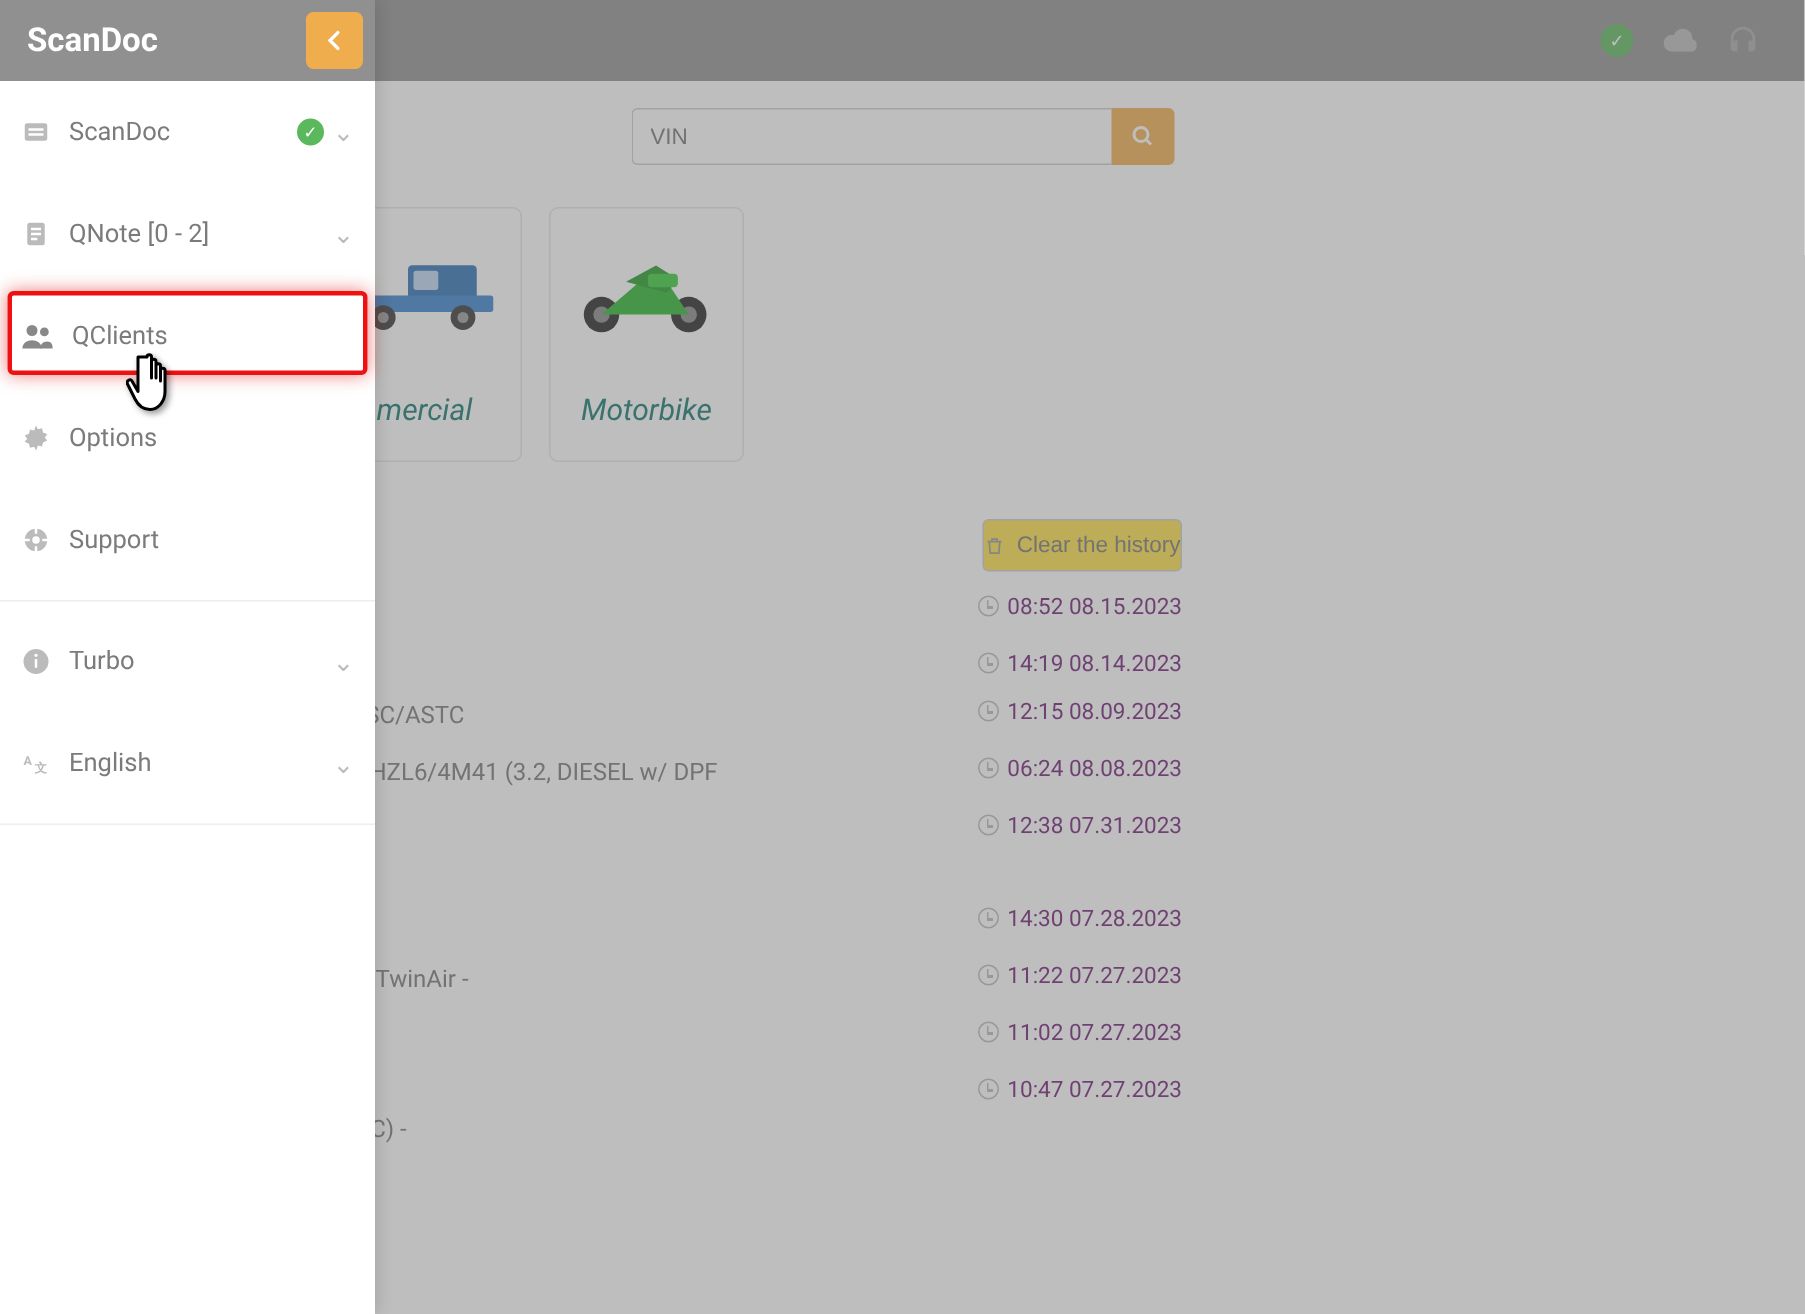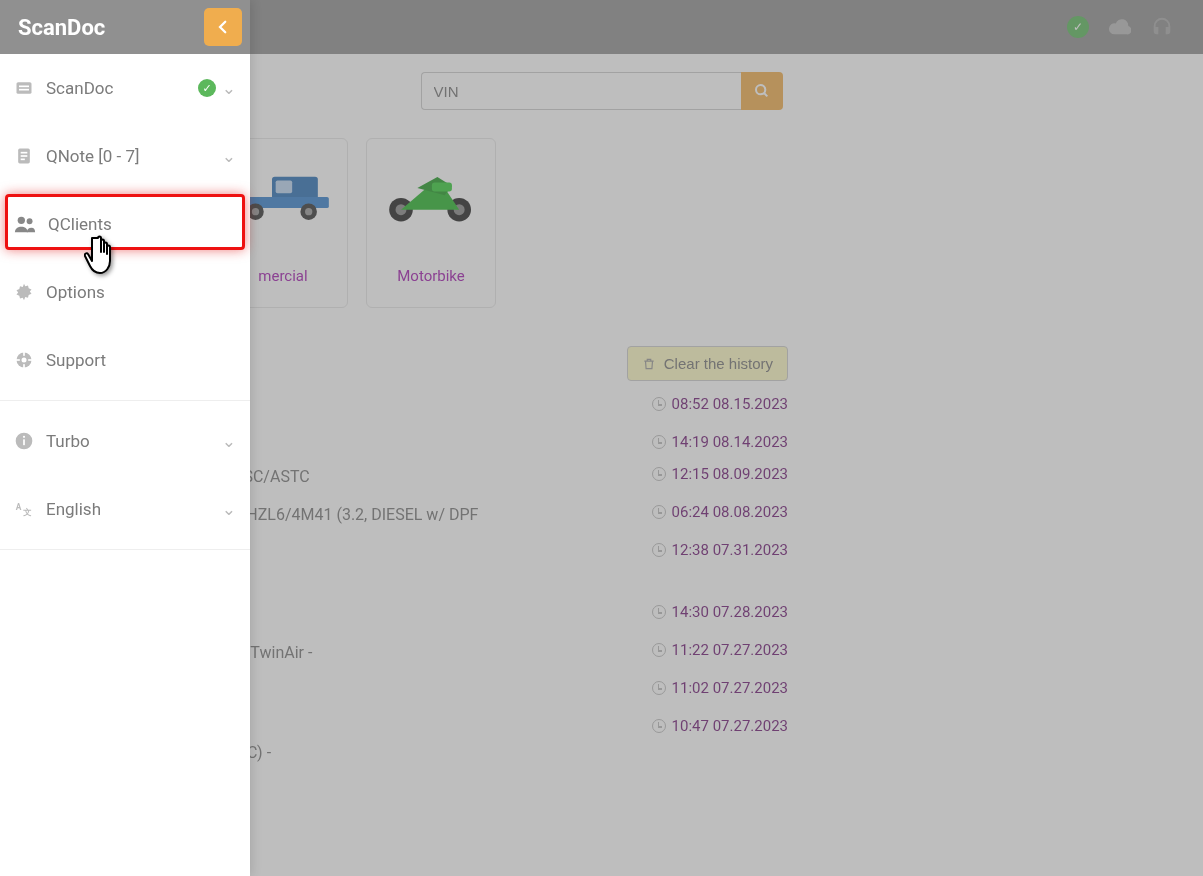--- a/index.html
+++ b/index.html
@@ -101,35 +101,35 @@
     flex-direction: column;
     align-items: center;
     justify-content: flex-end;
     padding-bottom: 22px;
     position: relative;
   }
   .card-img {
     position:absolute; top:28px; left:0; right:0;
     display:flex; justify-content:center;
   }
-  .card-label { color:#a21caf; font-size:15px; }
+  .card-label { color:#0f766e; font-size:20px;font-style:italic; }
   .history-section {
     margin-top: 38px;
     margin-left: 18px;
     max-width: 740px;
   }
   .clear-btn-row {
     display:flex; justify-content:flex-end;
     margin-bottom: 14px;
   }
   .clear-btn {
     border: 1px solid #ccc;
-    background: #fef9c3;
+    background: #fde047;
     border-radius: 4px;
-    padding: 8px 14px;
+    padding: 8px 0;
     color:#777;
     font-size:15px;
     display:flex; align-items:center; gap:8px;
   }
   .hist-row {
     display:flex;
     align-items:flex-start;
     margin-bottom: 14px;
     gap: 30px;
   }
@@ -404,21 +404,21 @@
     <span class="chev">⌄</span>
   </div>
 
   <div class="side-item">
     <svg width="20" height="20" viewBox="0 0 24 24" fill="#bbb">
         <rect x="5" y="3" width="14" height="18" rx="2"></rect>
         <rect x="8" y="7" width="8" height="2" fill="#fff"></rect>
         <rect x="8" y="11" width="8" height="2" fill="#fff"></rect>
         <rect x="8" y="15" width="5" height="2" fill="#fff"></rect>
       </svg>
-    <span>QNote [0 - 7]</span>
+    <span>QNote [0 - 2]</span>
     <span class="chev">⌄</span>
   </div>
 
   <div class="side-item">
     <svg width="22" height="20" viewBox="0 0 24 20" fill="#888">
         <circle cx="8" cy="6" r="4"></circle>
         <circle cx="17" cy="7" r="3.2"></circle>
         <path d="M1 19c0-4 3.5-6 7-6s7 2 7 6z"></path>
         <path d="M14 19c0-3 2-5 5-5s4 2 4 5z"></path>
       </svg>

